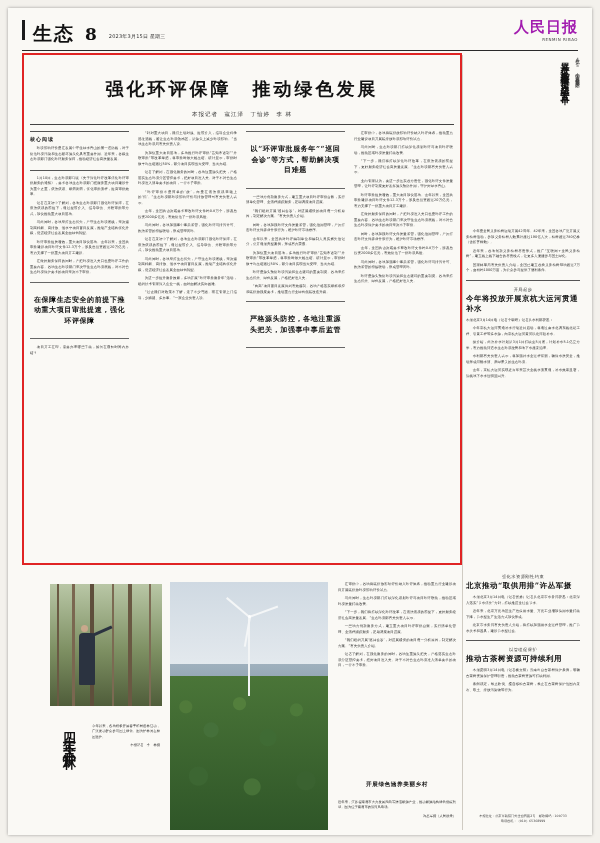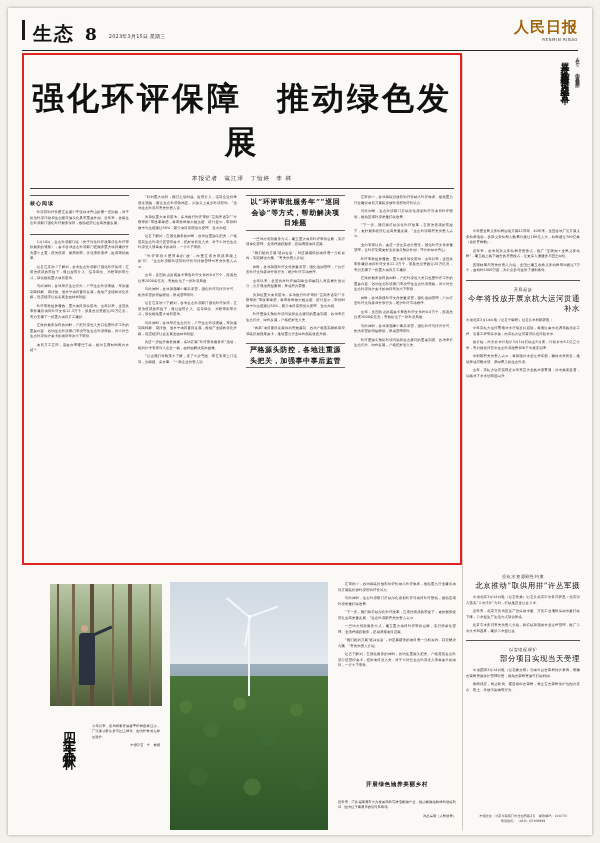--- a/index.html
+++ b/index.html
@@ -79,21 +79,21 @@
     position: absolute;
     right: 0;
     top: -2px;
     text-align: right;
   }
   .logo-title {
     font-family: "DejaVu Serif", "Liberation Serif", serif;
     font-size: 15px;
     font-weight: bold;
     letter-spacing: 1px;
-    color: #a16207;
+    color: #a21caf;
   }
   .logo-sub {
     font-size: 4px;
     color: #444;
     letter-spacing: 0.5px;
   }
   .mast-rule {
     position: absolute;
     left: 14px;
     top: 42px;
@@ -117,21 +117,21 @@
 
   
   .lead {
     position: absolute;
     left: 22px;
     top: 55px;
     width: 424px;
   }
   .lead-headline {
     font-family: "DejaVu Serif", "Liberation Serif", serif;
-    font-size: 32px;
+    font-size: 18px;
     font-weight: bold;
     color: #111;
     letter-spacing: 3px;
     text-align: center;
     padding: 14px 0 10px 0;
   }
   .lead-byline {
     text-align: center;
     font-size: 5.5px;
     color: #333;
@@ -176,21 +176,21 @@
     font-weight: bold;
     line-height: 1.5;
     color: #111;
     text-align: center;
     margin: 6px 0 5px 0;
     letter-spacing: 0.6px;
   }
   .subhead-box {
     border-top: 1px solid #666;
     border-bottom: 1px solid #666;
-    padding: 1px 2px;
+    padding: 12px 2px;
     margin: 6px 0 6px 0;
   }
 
   .lead-cols {
     display: flex;
     gap: 9px;
     margin-top: 4px;
   }
   .lead-col { width: 99px; }
 
@@ -228,22 +228,22 @@
   .sec-kicker {
     font-size: 4.2px;
     color: #333;
     text-align: center;
     letter-spacing: 0.5px;
     margin-bottom: 2px;
   }
   .sec-head {
     font-family: "DejaVu Serif", "Liberation Serif", serif;
     font-size: 7.5px;
-    font-weight: normal;
-    text-align: right;
+    font-weight: bold;
+    text-align: left;
     color: #111;
     letter-spacing: 0.5px;
     margin-bottom: 4px;
   }
 
   
   .photo-zone {
     position: absolute;
     left: 14px;
     top: 566px;
@@ -411,20 +411,23 @@
               <p>环境影响评价是在发展中守住绿水青山的第一道防线，对于防范环境污染和生态破坏源头化具有重要作用。近年来，各级生态环境部门强化环评服务保障，推动经济社会高质量发展。</p>
             </div>
           </div>
           <div class="coltext">
             <p>1月10日，生态环境部印发《关于深化环评改革优化环评审批服务的通知》，要求各地生态环境部门把服务重大项目建设作为重中之重，依法依规、能简则简，优化审批流程，提高审批效率。</p>
             <p>记者在采访中了解到，各地生态环境部门强化环评保障，在依法依规的前提下，通过提前介入、指导帮扶、并联审批等方式，加快推动重大项目落地。</p>
             <p>与此同时，各地坚持生态优先，严守生态环境底线，坚决遏制高耗能、高排放、低水平项目盲目发展，推动产业结构优化升级，促进经济社会发展全面绿色转型。</p>
             <p>环评审批提质增效，重大项目加快落地。去年以来，全国共审批建设项目环评文件12.3万个，涉及总投资超过20万亿元，有力支撑了一批重大项目开工建设。</p>
             <p>在做好服务保障的同时，严把环境准入关口也是环评工作的重要内容。各地生态环境部门坚决守住生态环境底线，对不符合生态环境保护要求的项目坚决不予审批。</p>
           </div>
+          <div class="subhead-box">
+            <div class="subhead" style="margin:0;">在保障生态安全的前提下推动重大项目审批提速，强化环评保障</div>
+          </div>
           <div class="coltext">
             <p>项目开工在即，需要办理哪些手续，如何在最短时间内办结？</p>
           </div>
         </div>
 
         <div class="lead-col">
           <div class="coltext">
             <p>“针对重大项目，我们主动对接、提前介入，指导企业科学选址选线，避让生态环境敏感区，从源头上减少环境影响。”当地生态环境局有关负责人说。</p>
             <p>为加快重大项目落地，多地推行环评审批“告知承诺制”“并联审批”等改革举措，将审批时限大幅压缩。统计显示，审批时限平均压缩超过50%，部分项目实现当天受理、当天办结。</p>
             <p>记者了解到，在强化服务的同时，各地注重源头把关，严格落实生态环境分区管控要求，把好项目准入关。对于不符合生态环境准入清单要求的项目，一律不予审批。</p>
@@ -503,21 +506,21 @@
       <div class="sec-head">北京推动“取供用排”许丛军摄</div>
       <div class="coltext">
         <p>本报北京3月14日电（记者贺勇）记者从北京市水务局获悉：北京深入落实“节水优先”方针，持续推进全社会节水。</p>
         <p>近年来，北京万元地区生产总值用水量、万元工业增加值用水量持续下降，节水型生产生活方式加快形成。</p>
         <p>北京市水务局有关负责人介绍，将持续加强用水全过程管理，推广节水技术和器具，建设节水型社会。</p>
       </div>
 
       <div class="r-divider"></div>
 
       <div class="sec-kicker">以管理促保护</div>
-      <div class="sec-head">部分项目实现当天受理</div>
+      <div class="sec-head">推动古茶树资源可持续利用</div>
       <div class="coltext">
         <p>本报昆明3月14日电（记者杨文明）云南出台古茶树保护条例，明确古茶树资源保护管理职责，推动古茶树资源可持续利用。</p>
         <p>条例规定，禁止砍伐、擅自移植古茶树，禁止在古茶树保护范围内采石、取土、排放污染物等行为。</p>
       </div>
     </div>
 
     <div class="footer-line">
       <div>本报社址：北京市朝阳门外金台西路2号　邮政编码：100733</div>
       <div>电话总机：（010）65368999</div>
     </div>

